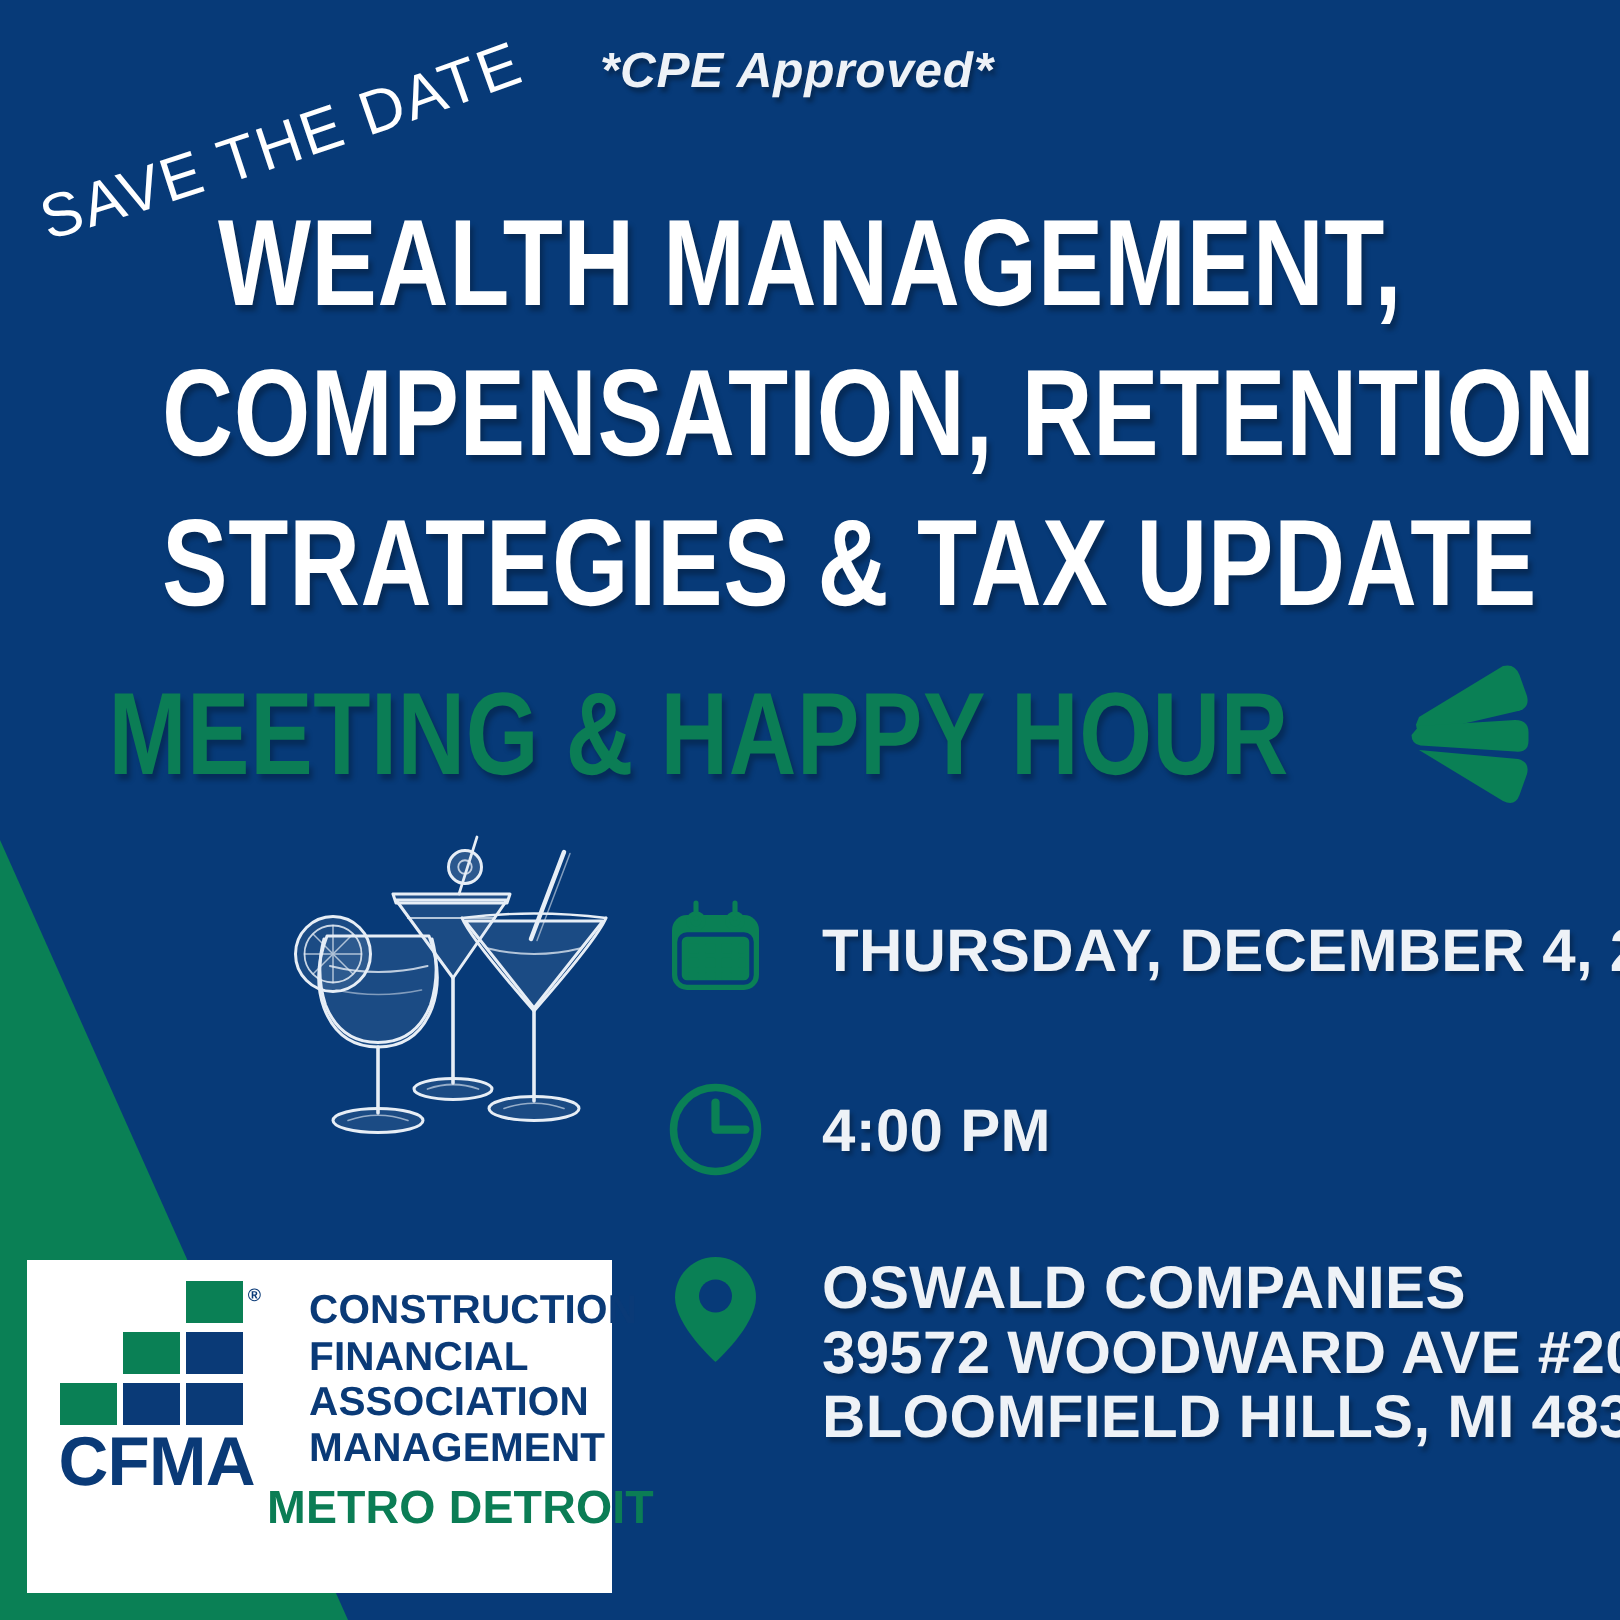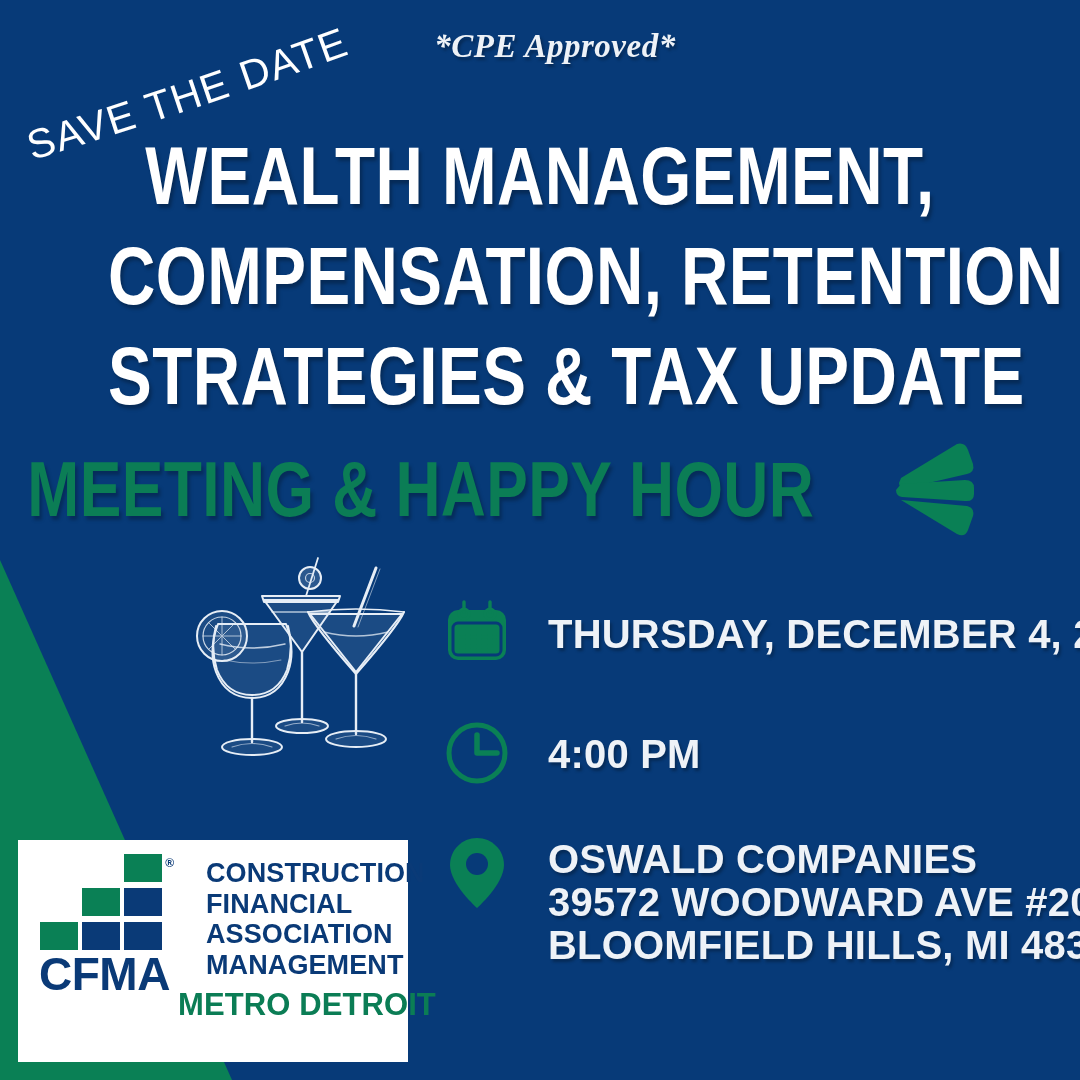--- a/index.html
+++ b/index.html
@@ -43,28 +43,27 @@
     font-weight: 400;
     letter-spacing: 1.5px;
   }
 
   
   #cpe-approved {
     position: absolute;
     left: 400px;
     top: 28px;
     width: 310px;
-    text-align: center;
+    text-align: left;
     color: #eef2f7;
     font-size: 33px;
     font-weight: bold;
     font-style: italic;
     letter-spacing: 0.5px;
     text-shadow: 2px 3px 3px rgba(0,0,0,0.30);
-    font-family: Liberation Serif, serif;
   }
 
   
   #title-block {
     position: absolute;
     left: 0;
     top: 126px;
     width: 1080px;
     text-align: center;
   }
@@ -83,21 +82,21 @@
   }
 
   
   #subtitle-row {
     position: absolute;
     left: 0;
     top: 436px;
     width: 936px;
     display: flex;
     align-items: center;
-    justify-content: center;
+    justify-content: space-between;
   }
   #subtitle {
     color: #0B7D55;
     font-family: "Liberation Sans Narrow", "Liberation Sans", sans-serif;
     font-weight: bold;
     font-size: 78px;
     line-height: 92px;
     letter-spacing: 0.5px;
     transform: scaleX(0.80);
     transform-origin: center center;

